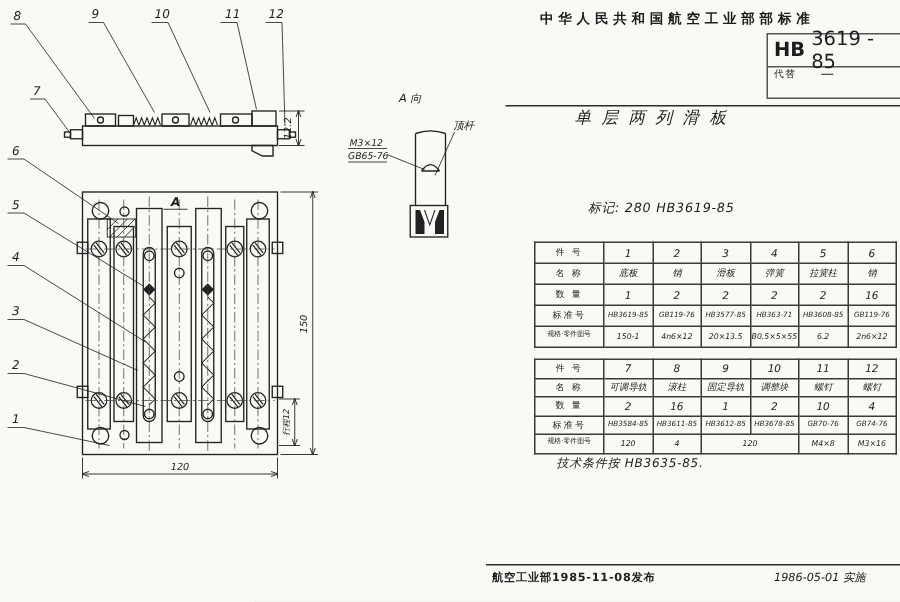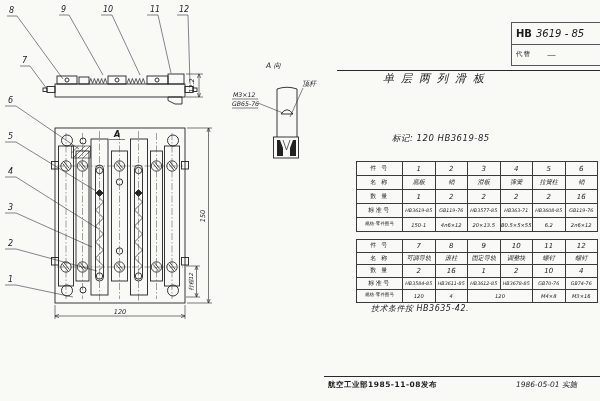--- a/index.html
+++ b/index.html
@@ -4,23 +4,23 @@
 <style>
   html,body{margin:0;padding:0;background:#e8e8e6;}
   .page{position:relative;width:600px;height:401px;background:#f9f9f6;overflow:hidden;
         font-family:"DejaVu Sans",sans-serif;color:#1c1c1c;}
   .abs{position:absolute;}
   .hw{font-style:italic;}
   .authority{left:360px;top:6px;font-size:9px;font-weight:bold;letter-spacing:3.2px;white-space:nowrap;}
   .doc-title{left:383px;top:31px;font-size:11px;letter-spacing:7px;font-style:italic;white-space:nowrap;margin-top:40px;}
   .hb-box{left:511px;top:22px;width:88px;height:42px;border:1px solid #555;}
   .hb-row1{display:flex;align-items:center;height:21px;padding:0 4px;gap:4px;border-bottom:1px solid #555;}
-  .hb-lbl{font-weight:bold;font-size:10px;}
-  .hb-code{font-size:10px;font-style:italic;}
-  .hb-row2{display:flex;align-items:center;height:19px;padding:0 4px;gap:16px;}
+  .hb-lbl{font-weight:bold;font-size:13px;}
+  .hb-code{font-size:13px;}
+  .hb-row2{display:flex;align-items:flex-start;height:19px;padding:0 4px;gap:16px;}
   .rep-lbl{font-size:6.5px;letter-spacing:1px;}
   .rep-val{font-size:9px;font-style:italic;}
   .rule{background:#2a2a2a;height:1px;}
   .marking{left:392px;top:133px;font-size:8.5px;font-style:italic;letter-spacing:.5px;white-space:nowrap;}
   table.ptable{position:absolute;border-collapse:collapse;table-layout:fixed;}
   .ptable td{border:1px solid #3a3a3a;text-align:center;vertical-align:middle;padding:0;
              white-space:nowrap;overflow:hidden;font-size:7px;}
   .ptable .lb{font-size:6px;letter-spacing:1.5px;}
   .ptable .lb5{font-size:4.6px;letter-spacing:0;white-space:normal;line-height:1.05;}
   .ptable .nm{font-size:6.2px;}
@@ -201,37 +201,38 @@
       <g stroke-width="0.55">
         <path d="M232 99 H258 M232 108 H258 M258 103 L283 113"></path>
         <path d="M303 88 L290 117"></path>
       </g>
       <text class="sm" x="233" y="97">M3×12</text>
       <text class="sm" x="232" y="106">GB65-76</text>
       <text class="sm" x="302" y="86" style="font-size:7px">顶杆</text>
     </g>
   </svg>
 
+  <div class="abs authority">中华人民共和国航空工业部部标准</div>
 
   <div class="abs hb-box">
     <div class="hb-row1">
       <span class="hb-lbl">HB</span>
       <span class="hb-code">3619 - 85</span>
     </div>
     <div class="hb-row2">
       <span class="rep-lbl">代替</span>
       <span class="rep-val">—</span>
     </div>
   </div>
 
   <div class="abs doc-title">单层两列滑板</div>
 
   <div class="abs rule" style="left:337px;top:70px;width:263px;"></div>
 
-  <div class="abs marking">标记: 120  HB3619-85</div>
+  <div class="abs marking">标记: 280  HB3619-85</div>
 
   <table class="ptable" id="t1">
     <colgroup>
         <col style="width:46px">
         <col style="width:32.5px">
         <col style="width:32.5px">
         <col style="width:32.5px">
         <col style="width:32.5px">
         <col style="width:32.5px">
         <col style="width:32.5px">
@@ -336,19 +337,19 @@
       <td class="lb5">规格·零件图号</td>
       <td class="hw sp">120</td>
       <td class="hw sp">4</td>
       <td class="hw sp" colspan="2">120</td>
       <td class="hw sp">M4×8</td>
       <td class="hw sp">M3×16</td>
     </tr>
   </tbody>
     </table>
 
-  <div class="abs note">技术条件按 HB3635-42.</div>
+  <div class="abs note">技术条件按 HB3635-85.</div>
 
   <div class="abs rule" style="left:324px;top:376px;width:276px;"></div>
   <div class="abs foot-l">航空工业部1985-11-08发布</div>
   <div class="abs foot-r">1986-05-01 实施</div>
 
 </div>
 
 </body></html>

